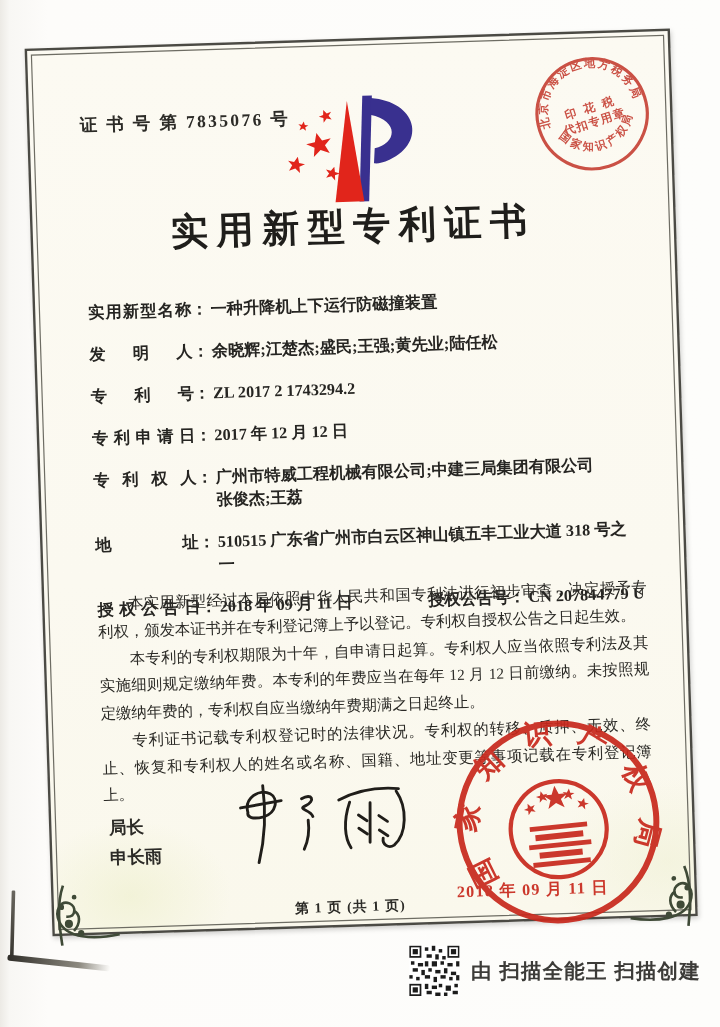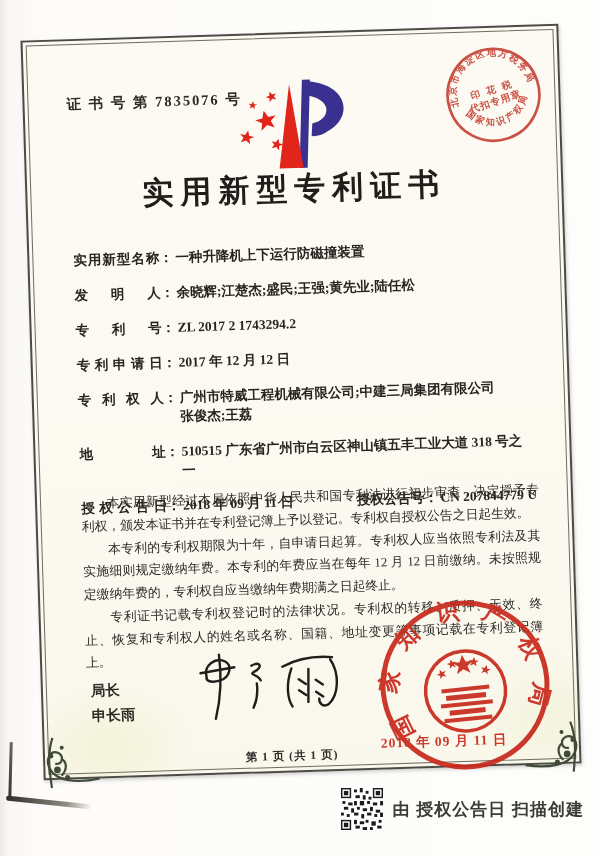--- a/index.html
+++ b/index.html
@@ -287,16 +287,16 @@
         <rect x="13" y="23" width="3" height="2"></rect>
           <rect x="17" y="22" width="2" height="2"></rect>
           <rect x="21" y="23" width="3" height="3"></rect>
         <rect x="26" y="22" width="2" height="2"></rect>
           <rect x="10" y="26" width="3" height="2"></rect>
           <rect x="15" y="27" width="3" height="2"></rect>
         <rect x="20" y="27" width="2" height="2"></rect>
           <rect x="25" y="26" width="3" height="2"></rect>
       </g>
     </svg>
-    <span class="txt">由 授权公告日 扫描创建</span>
+    <span class="txt">由 扫描全能王 扫描创建</span>
   </div>
 
 </div>
 
 </body></html>

